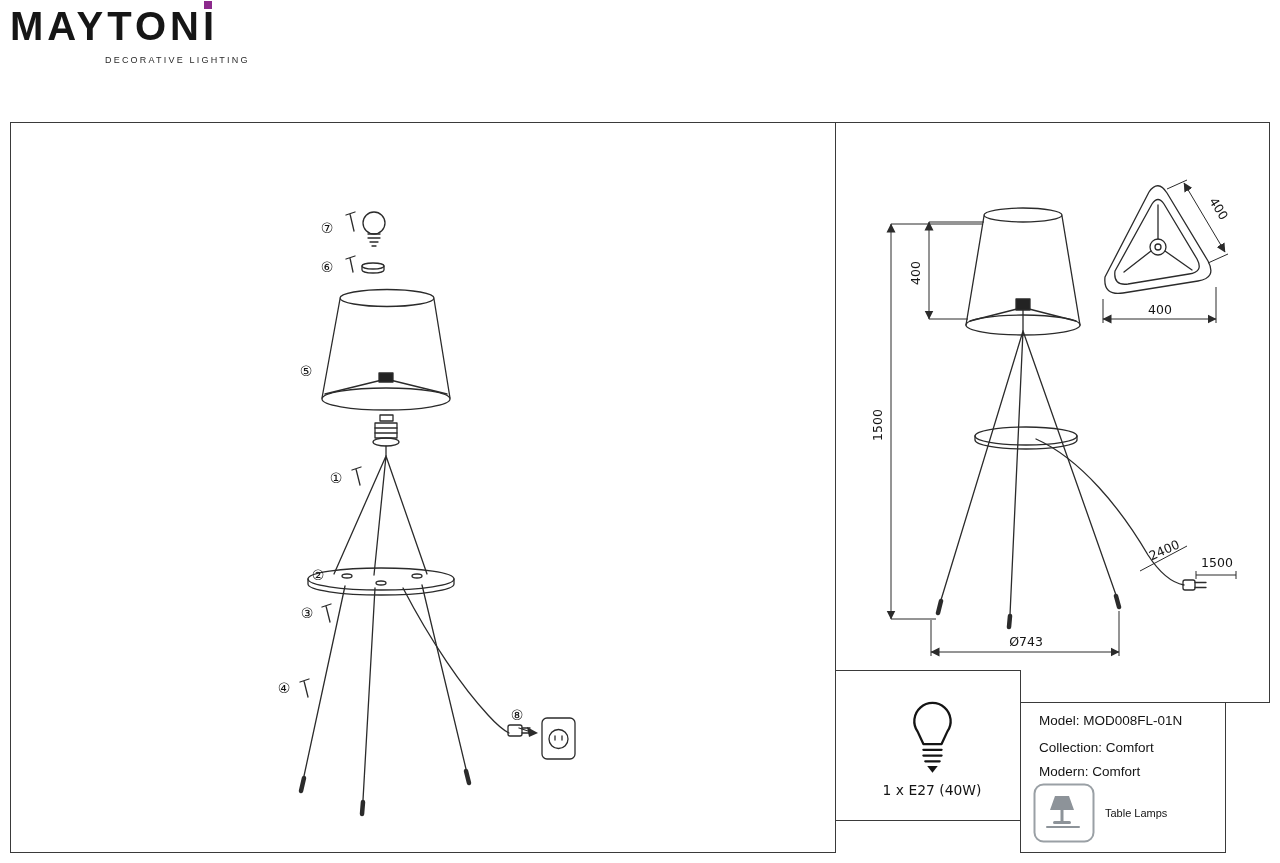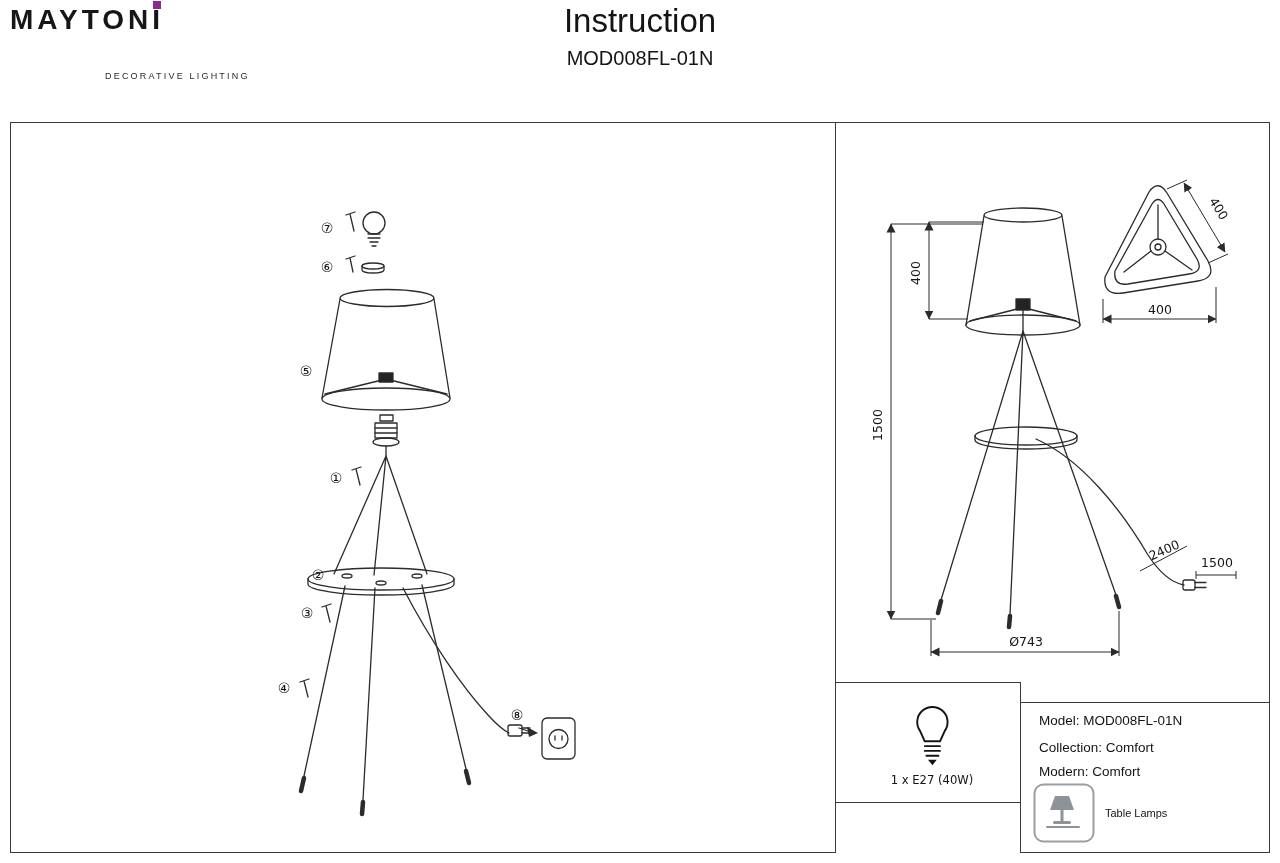--- a/index.html
+++ b/index.html
@@ -2,35 +2,35 @@
 <html><head>
 <meta charset="utf-8">
 <style>
   * { margin:0; padding:0; box-sizing:border-box; }
   html,body { background:#ffffff; }
   body { width:1280px; height:863px; font-family:"Liberation Sans","DejaVu Sans",sans-serif; color:#141414; }
   .page { position:relative; width:1280px; height:863px; background:#fff; overflow:hidden; }
 
   
   .brand { position:absolute; left:10px; top:4px; }
-  .brand-word { font-size:28px; font-weight:700; letter-spacing:4px; color:#161616; white-space:nowrap; }
+  .brand-word { font-size:40px; font-weight:700; letter-spacing:4px; color:#161616; white-space:nowrap; }
   .brand-i { position:relative; display:inline-block; }
   .brand-dot { position:absolute; left:1px; top:-3px; width:8px; height:8px; background:#8c2a8c; }
-  .brand-sub { position:absolute; left:95px; top:51px; font-size:9px; letter-spacing:2.2px; color:#2a2a2a; font-weight:500; white-space:nowrap;margin-top:16px; }
+  .brand-sub { position:absolute; left:95px; top:51px; font-size:9px; letter-spacing:2.2px; color:#2a2a2a; font-weight:500; white-space:nowrap; }
   .title-block { position:absolute; left:0; top:2px; width:100%; text-align:center; }
   .title { font-size:33px; font-weight:500; color:#141414; }
   .model { font-size:20px; margin-top:7px; color:#141414; }
 
   
   .frame { position:absolute; left:10px; top:122px; width:1260px; height:731px; }
   .panel { position:absolute; border:1px solid #3a3a3a; background:#fff; }
   .panel-assembly { left:0; top:0; width:826px; height:731px; }
   .panel-dims { left:825px; top:0; width:435px; height:581px; }
-  .panel-bulb { left:825px; top:560px; width:186px; height:121px;padding-left:8px; }
-  .panel-info { left:1010px; top:580px; width:250px; height:151px; }
+  .panel-bulb { left:825px; top:548px; width:186px; height:151px;padding-left:8px; }
+  .panel-info { left:1010px; top:580px; width:206px; height:151px; }
   svg.fill { display:block; width:100%; height:100%; }
 
   
   svg .ln { stroke:#2b2b2b; stroke-width:1.3; fill:none; stroke-linecap:round; stroke-linejoin:round; }
   svg .thick { stroke-width:4.5; }
   svg .dim { stroke:#2b2b2b; stroke-width:1; fill:none; }
   svg text { font-family:"DejaVu Sans","Liberation Sans",sans-serif; fill:#141414; }
   svg text.co { font-size:14px; text-anchor:middle; }
   svg text.dt { font-size:12.5px; text-anchor:middle; }
   svg text.spec { font-size:14.5px; text-anchor:middle; }
@@ -44,24 +44,20 @@
 </head>
 <body>
 
 <div class="page">
 
   <div class="brand">
     <span class="brand-word"><span>MAYTON</span><span class="brand-i"><span>I</span><span class="brand-dot"></span></span></span>
     <div class="brand-sub">DECORATIVE LIGHTING</div>
   </div>
 
-  <div class="title-block">
-    <div class="title">Instruction</div>
-    <div class="model">MOD008FL-01N</div>
-  </div>
 
   <div class="frame">
 
     <div class="panel panel-assembly">
       <svg class="fill" viewBox="0 0 824 729">
         <g class="ln">
           <circle cx="363" cy="100" r="11"></circle>
           <path d="M357 111 h12 M357 115 h12 M359 119 h8 M361 123 h4"></path>
         </g>
         <g class="ln">

